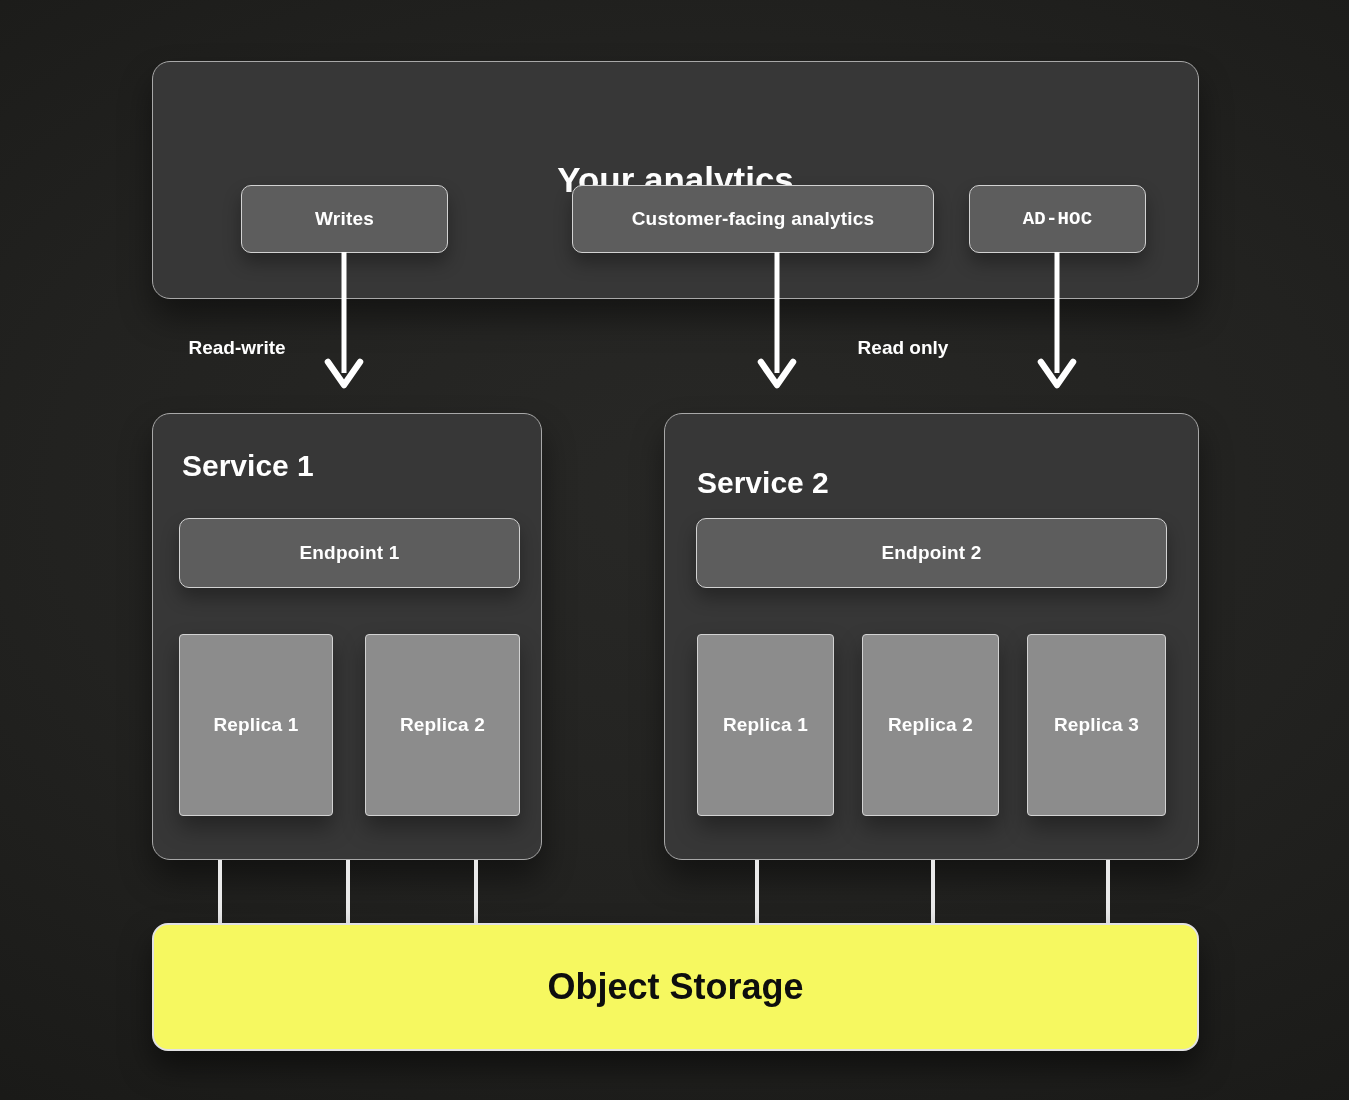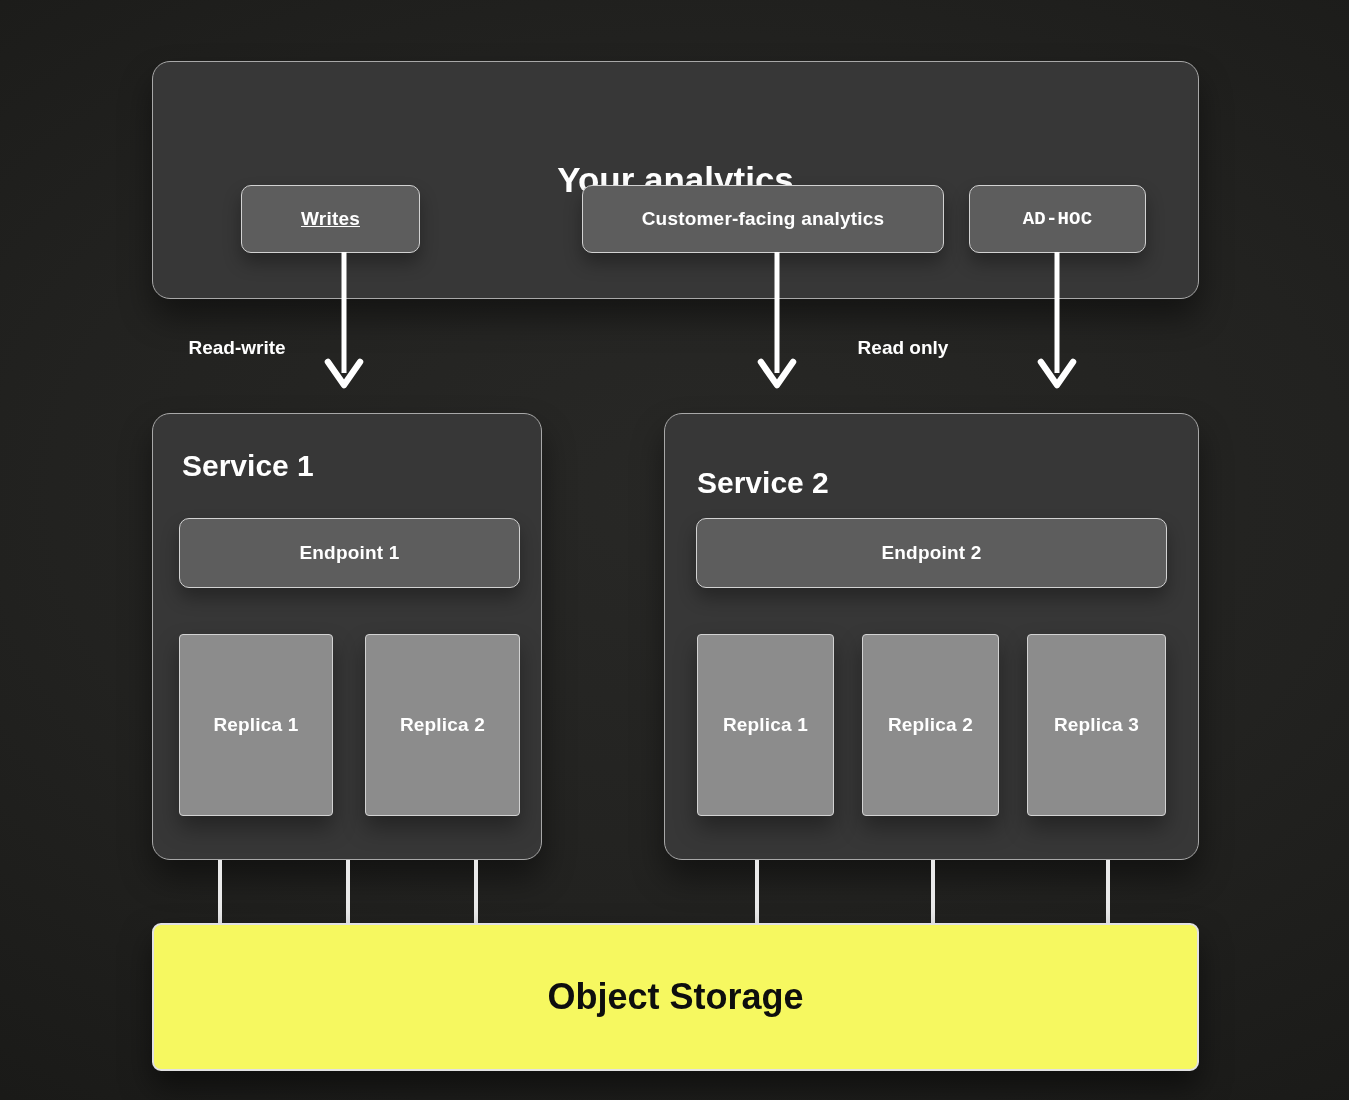--- a/index.html
+++ b/index.html
@@ -84,46 +84,46 @@
     position: absolute;
     top: 860px;
     width: 4px;
     height: 65px;
     background: #eaeaea;
     z-index: 1;
   }
   .storage {
     position: absolute;
     left: 152px; top: 923px;
-    width: 1047px; height: 148px;
+    width: 1047px; height: 128px;
     background: #f6f860;
     border: 2px solid #e2e2e2;
-    border-radius: 9px;
+    border-radius: 16px;
     box-shadow: 0 16px 30px rgba(0,0,0,0.5);
     box-sizing: border-box;
     display: flex;
     align-items: center;
     justify-content: center;
     color: #0e0e0e;
     font-size: 36px;
     font-weight: 800;
     z-index: 2;
   }
 </style>
 </head>
 <body>
 
 <div class="canvas">
 
   <div class="panel" style="left:152px; top:61px; width:1047px; height:238px;">
     <div class="panel-title workloads-title">Your analytics</div>
-    <div class="chip" style="left:88px; top:123px; width:179px; height:68px;text-decoration:underline;">
+    <div class="chip" style="left:88px; top:123px; width:207px; height:68px;">
       <span>Writes</span>
     </div>
-    <div class="chip" style="left:429px; top:123px; width:362px; height:68px;">
+    <div class="chip" style="left:419px; top:123px; width:362px; height:68px;">
       <span>Customer-facing analytics</span>
     </div>
     <div class="chip" style="left:816px; top:123px; width:177px; height:68px;font-family:Liberation Mono, monospace;">
       <span>AD-HOC</span>
     </div>
   </div>
 
   <svg class="arrow-svg" style="left:312px;" viewBox="0 0 64 142">
     <line x1="32" y1="0" x2="32" y2="121" stroke="#ffffff" stroke-width="5"></line>
     <polyline points="16,110 32,133 48,110" fill="none" stroke="#ffffff" stroke-width="6.5" stroke-linecap="round" stroke-linejoin="round"></polyline>

